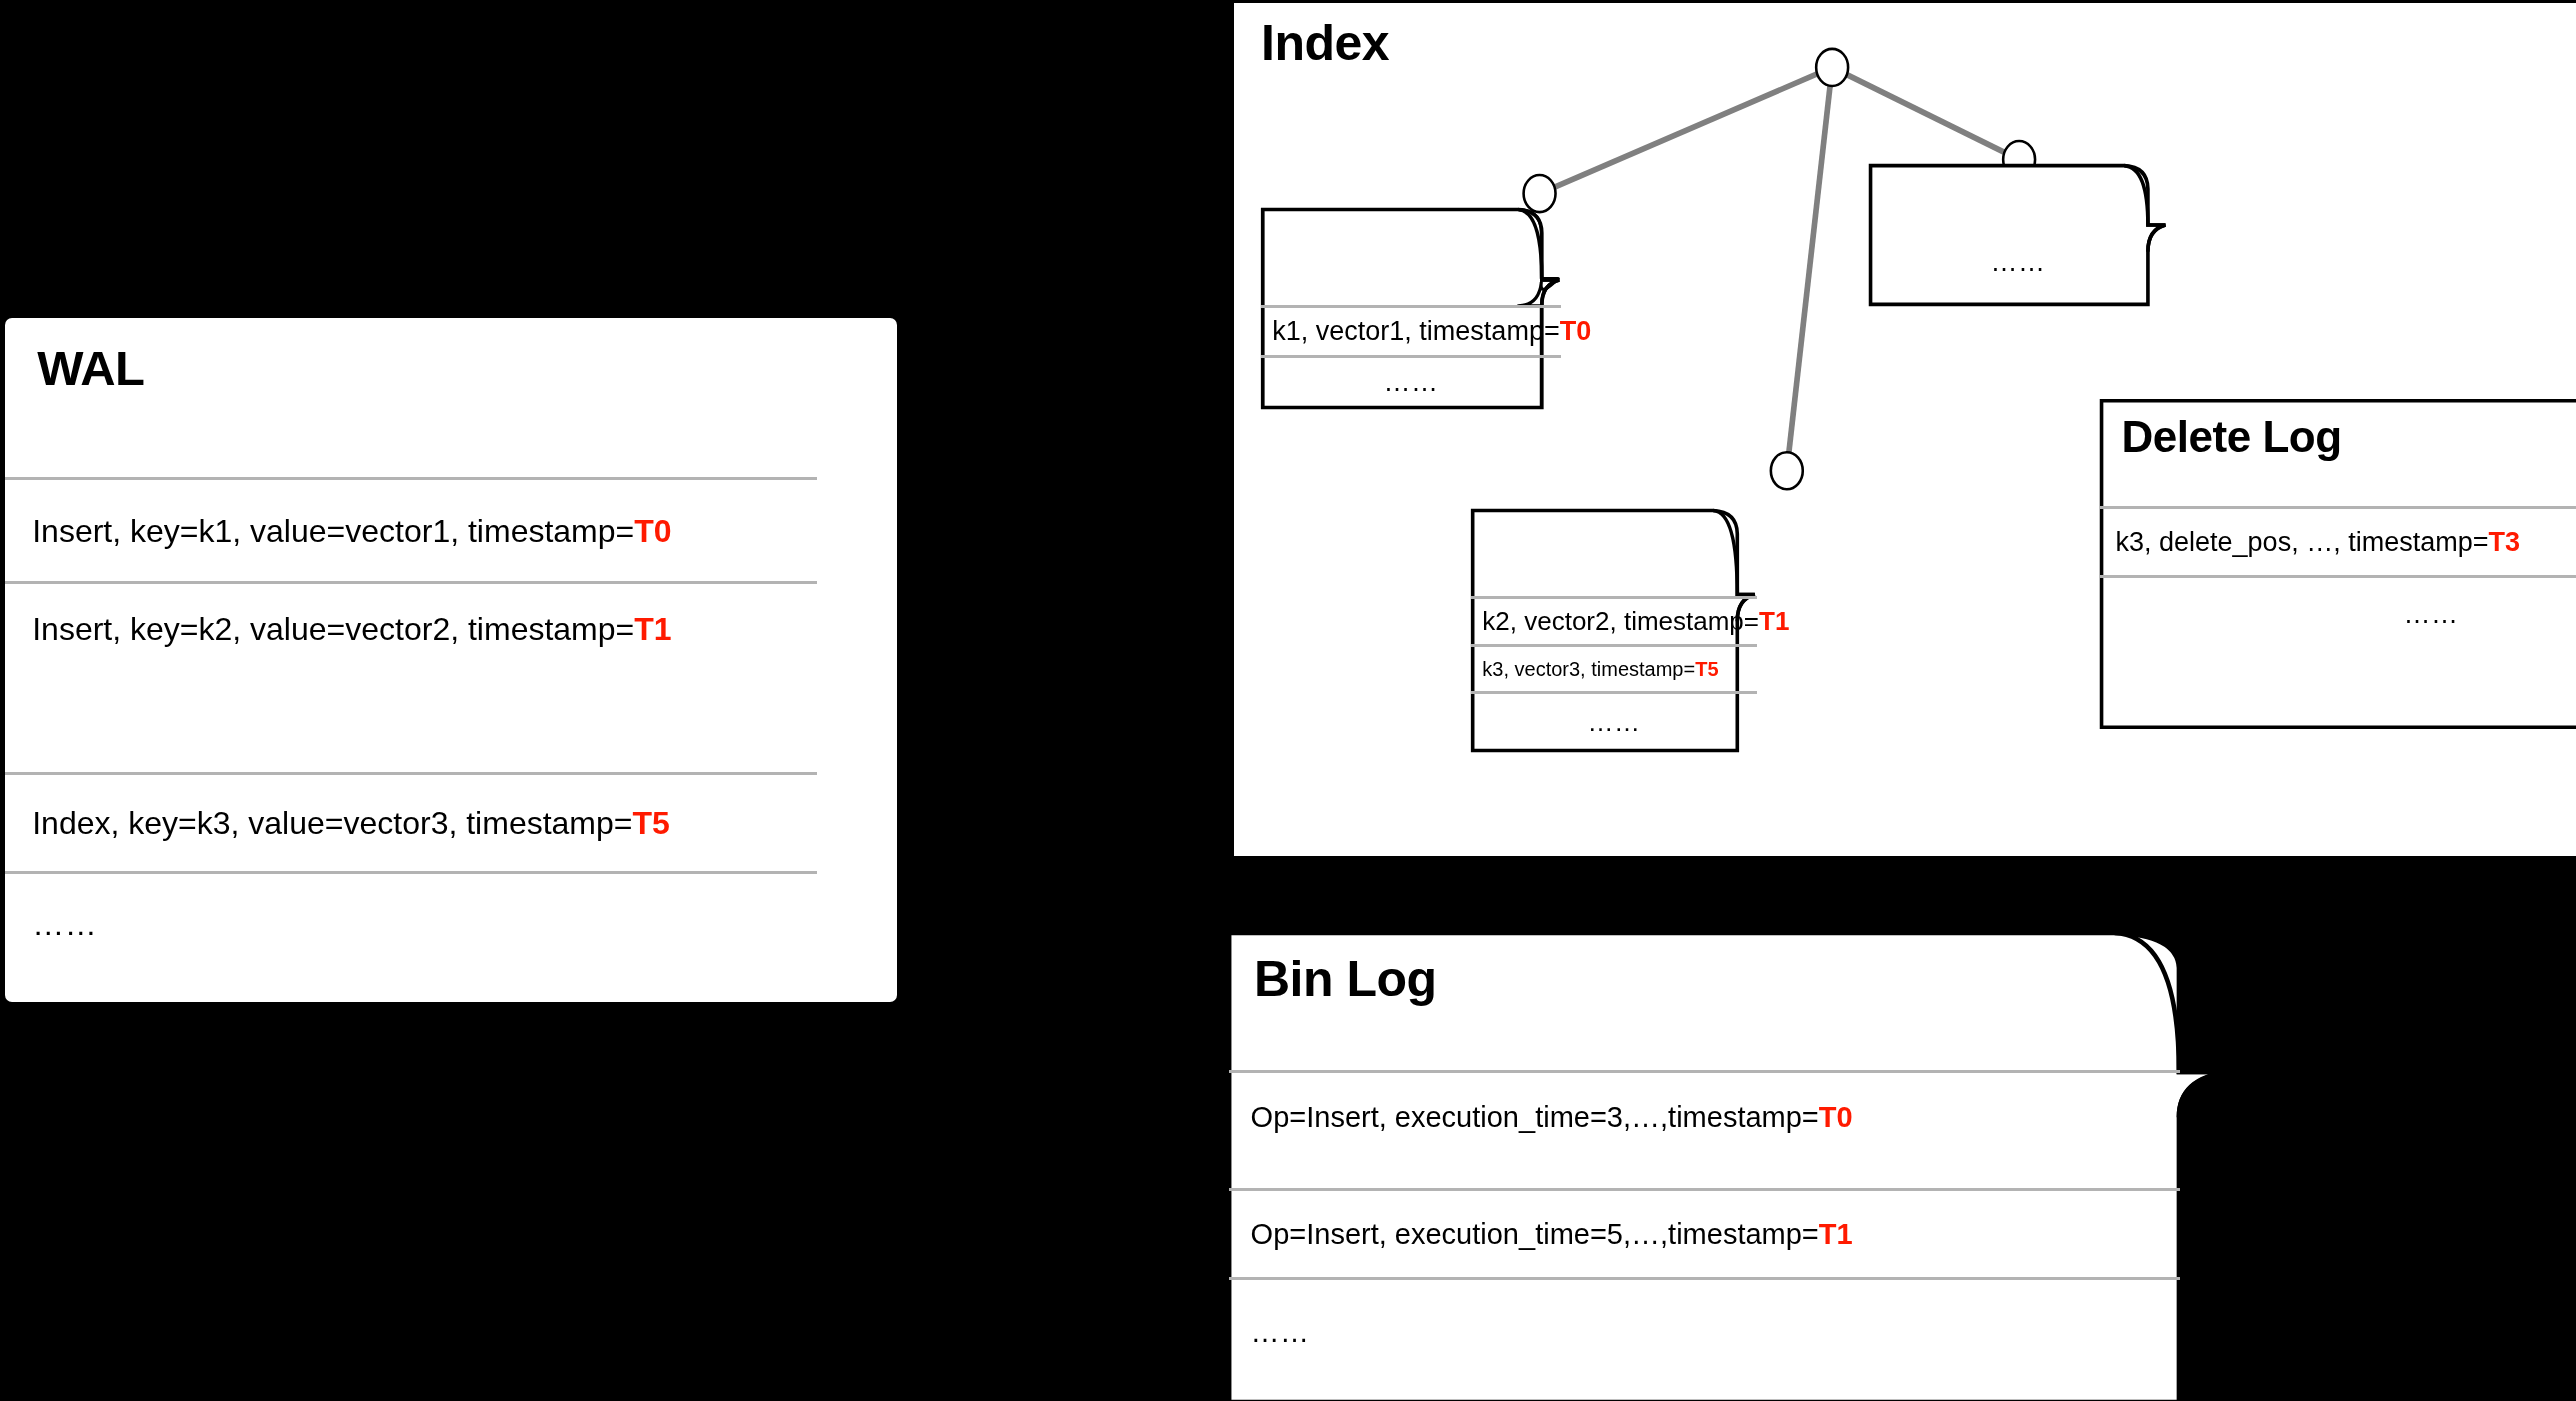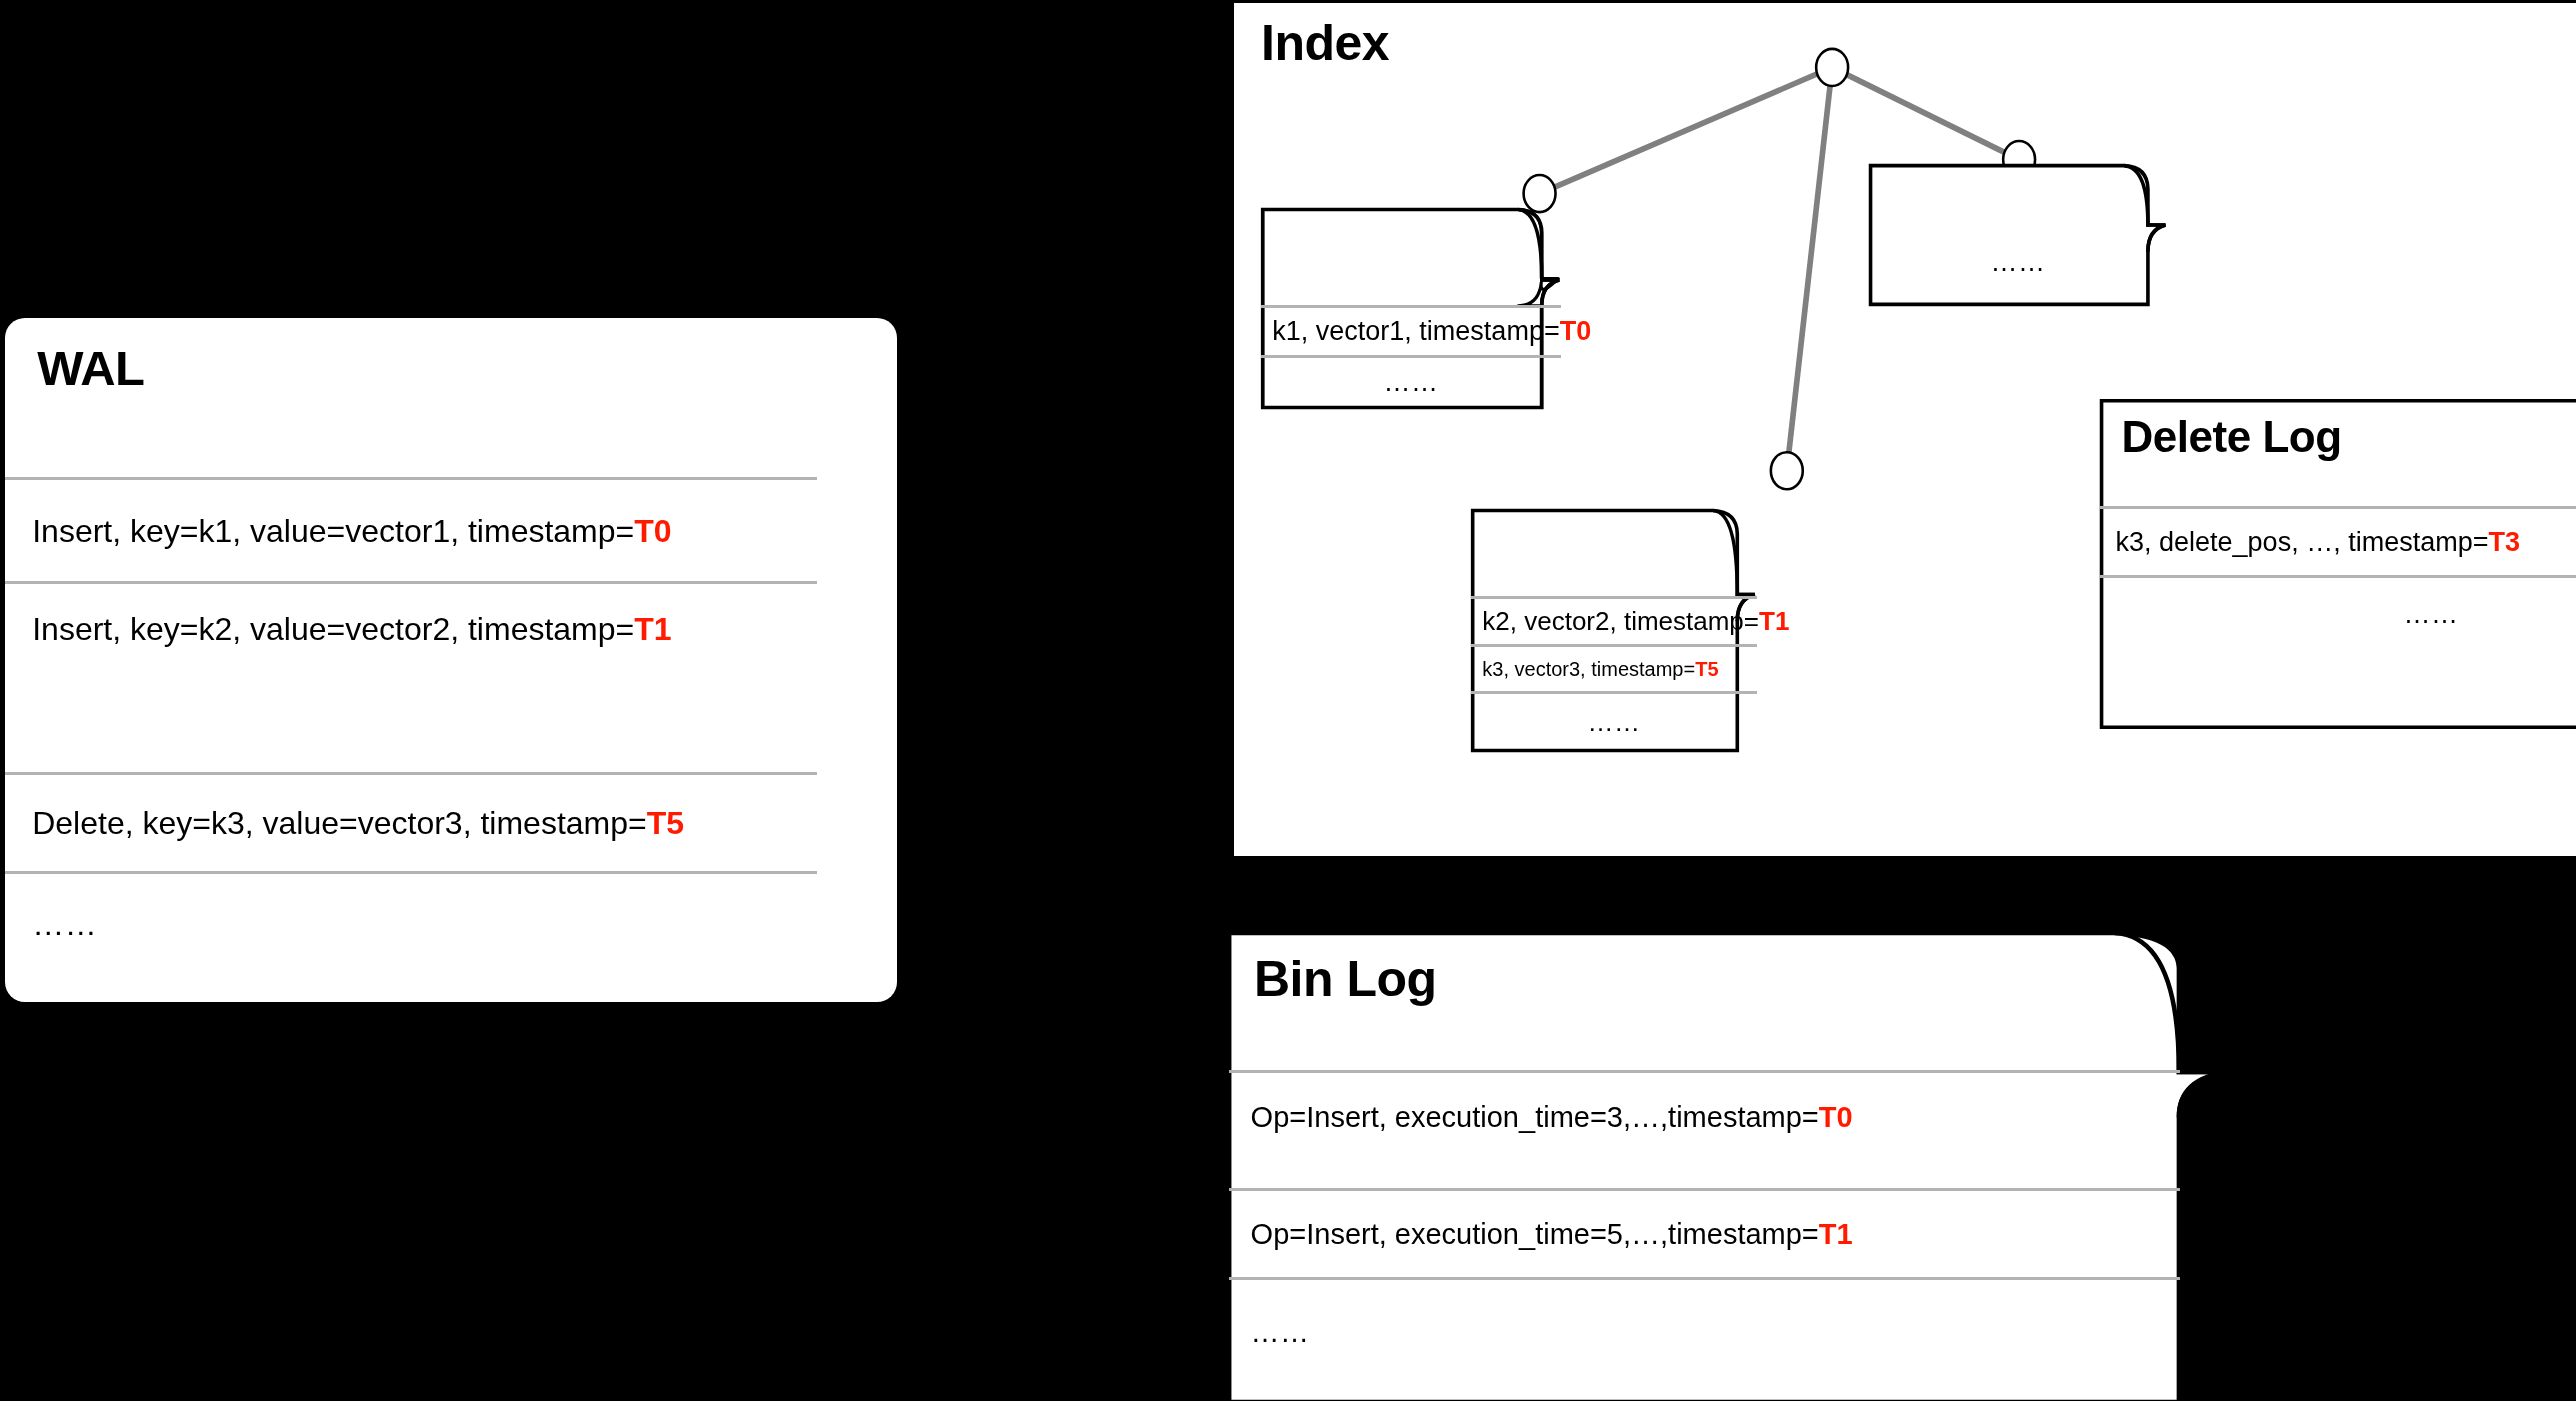--- a/index.html
+++ b/index.html
@@ -28,21 +28,21 @@
     letter-spacing: -0.5px;
     white-space: nowrap;
   }
 
   
   #wal-panel {
     left: 5.2px;
     top: 318px;
     width: 892px;
     height: 684px;
-    border-radius: 20px;
+    border-radius: 7px;
   }
   #wal-title {
     position: absolute;
     left: 32px;
     top: 26px;
     font-size: 49px;
     line-height: 49px;
   }
   .wal-row {
     position: absolute;
@@ -144,21 +144,21 @@
 <div class="panel" id="wal-panel">
   <div class="panel-title" id="wal-title">WAL</div>
 
   <div class="wal-row" style="top:159px;height:105px;">
     <div class="row-text"><span>Insert, key=k1, value=vector1, timestamp=</span><span class="ts">T0</span></div>
   </div>
   <div class="wal-row" style="top:263px;height:92px;">
     <div class="row-text"><span>Insert, key=k2, value=vector2, timestamp=</span><span class="ts">T1</span></div>
   </div>
   <div class="wal-row" style="top:454px;height:99px;">
-    <div class="row-text"><span>Delete, key=k3, value=vector3, timestamp=</span><span class="ts">T5</span></div>
+    <div class="row-text"><span>Index, key=k3, value=vector3, timestamp=</span><span class="ts">T5</span></div>
   </div>
   <div class="wal-row" style="top:553px;height:131px;">
     <div class="row-text ellipsis" style="top:32px;transform:none;">……</div>
   </div>
 </div>
 
 <div class="panel" id="index-panel">
   <div class="panel-title" id="index-title">Index</div>
 
   <svg id="index-tree" viewBox="0 0 3065 1656">

